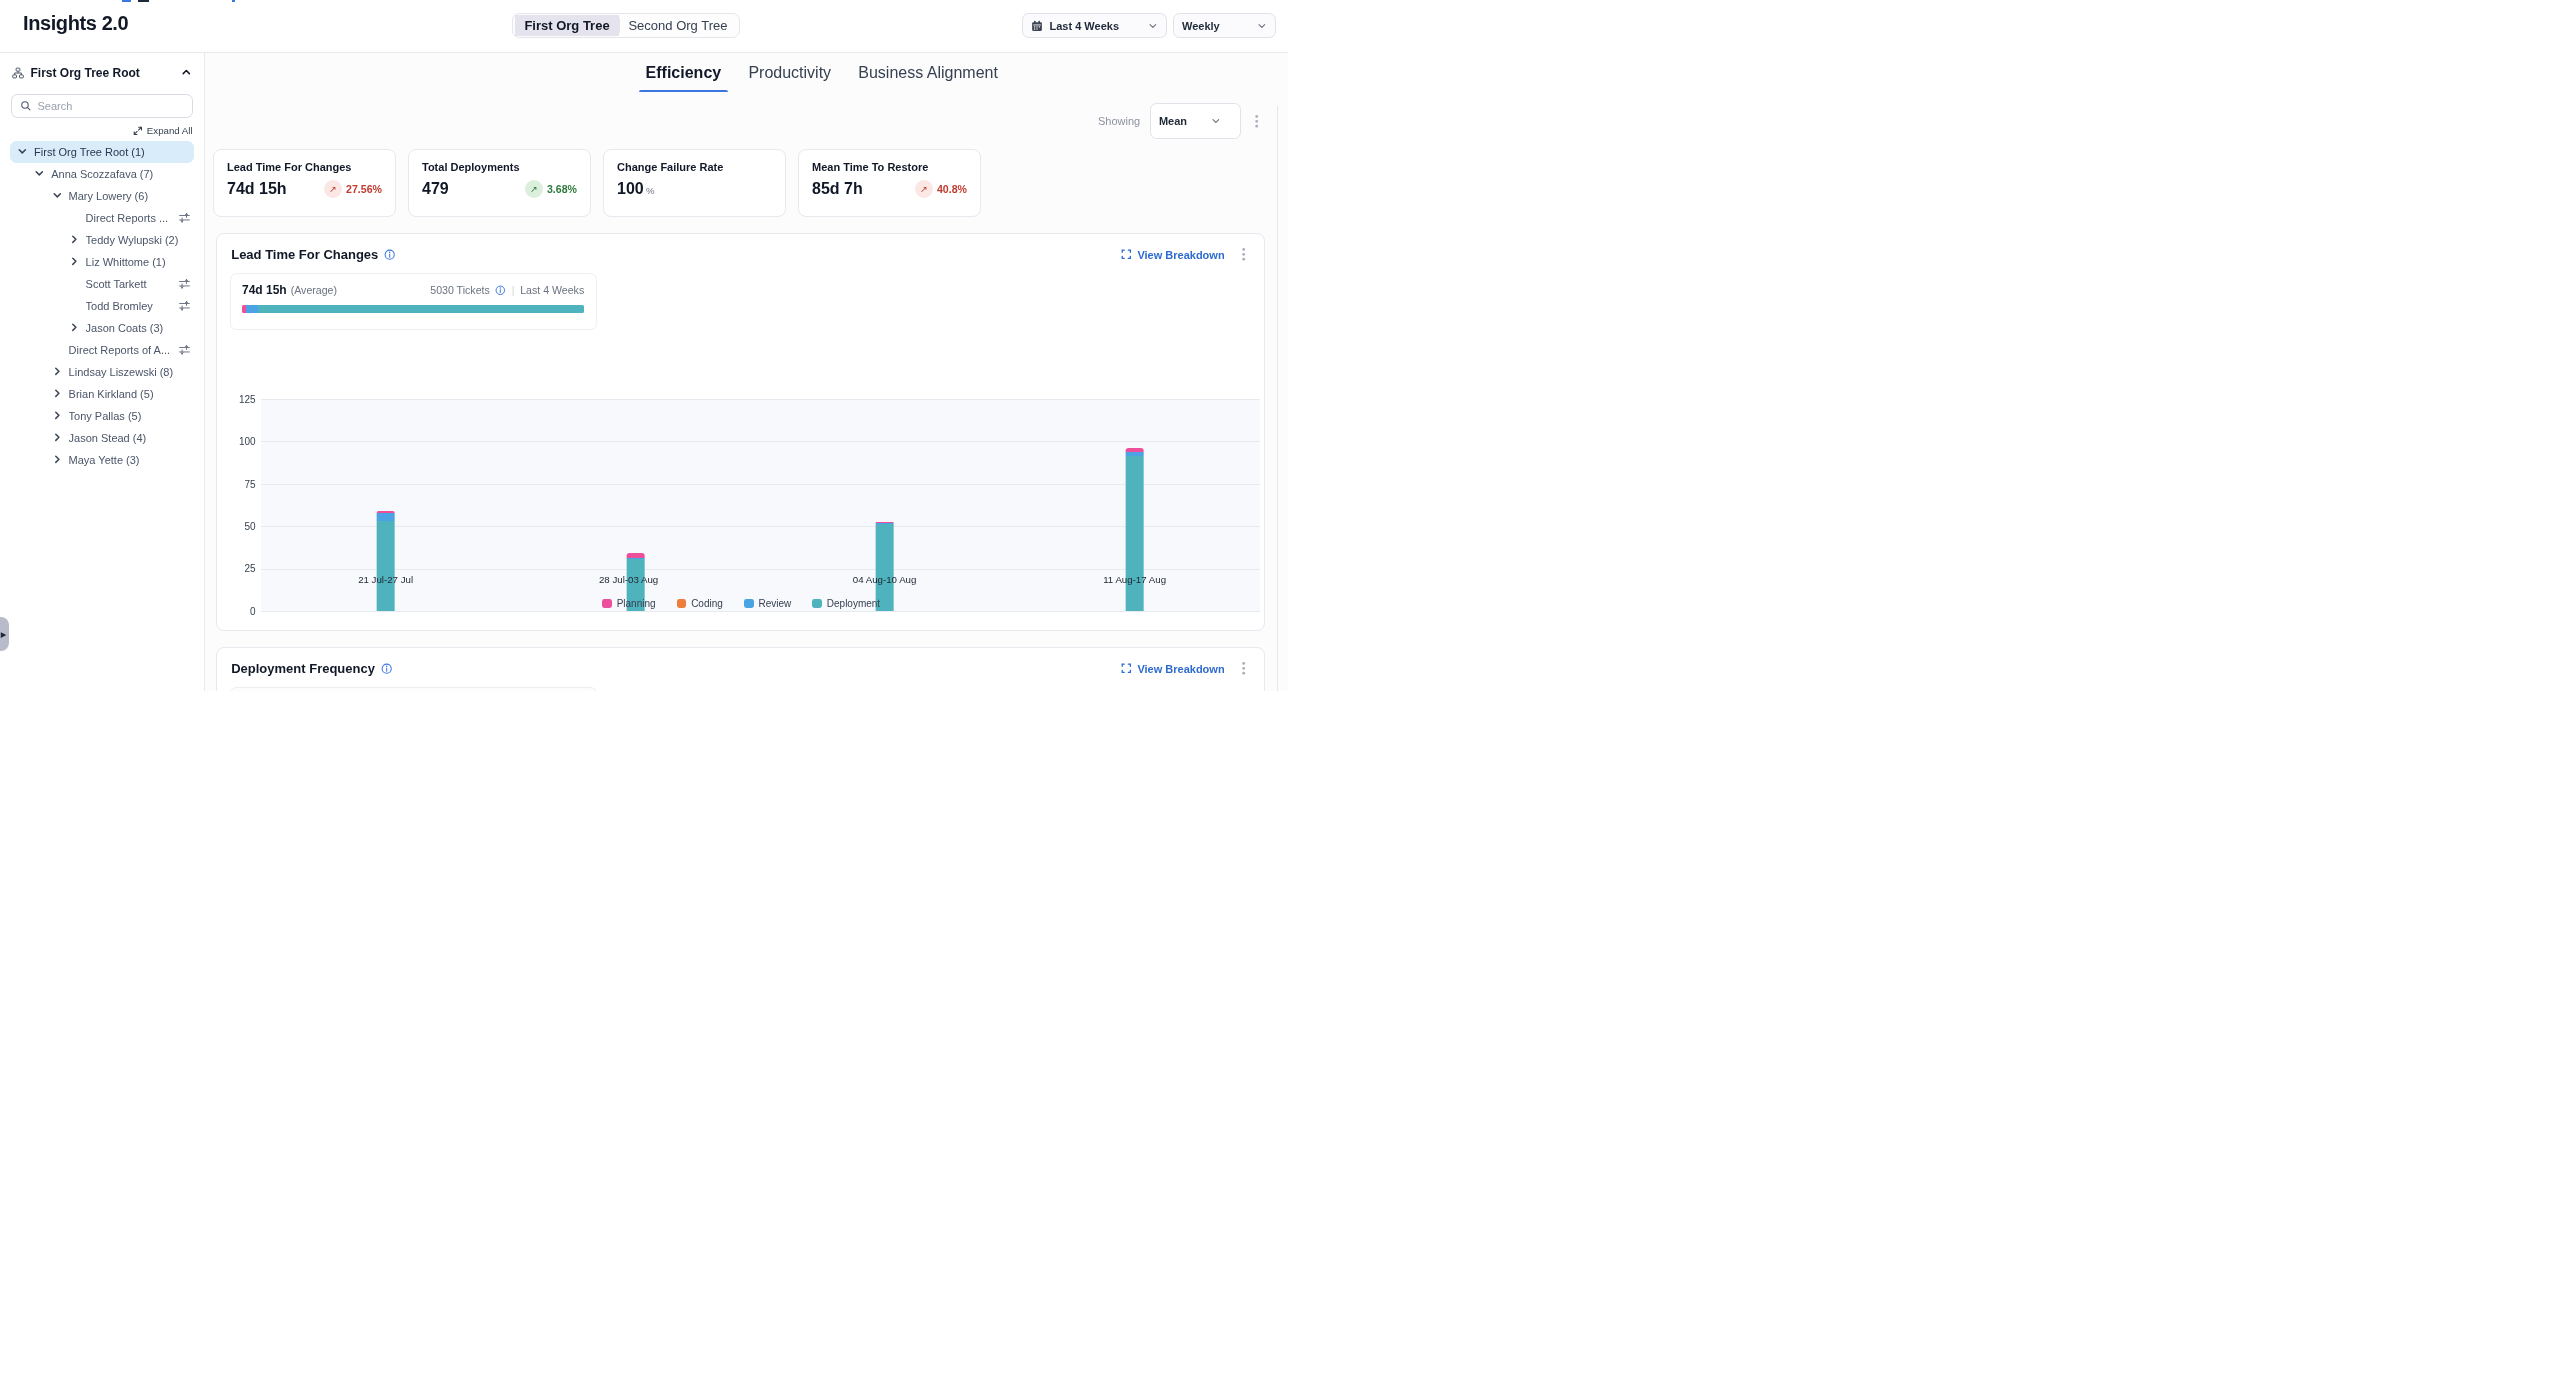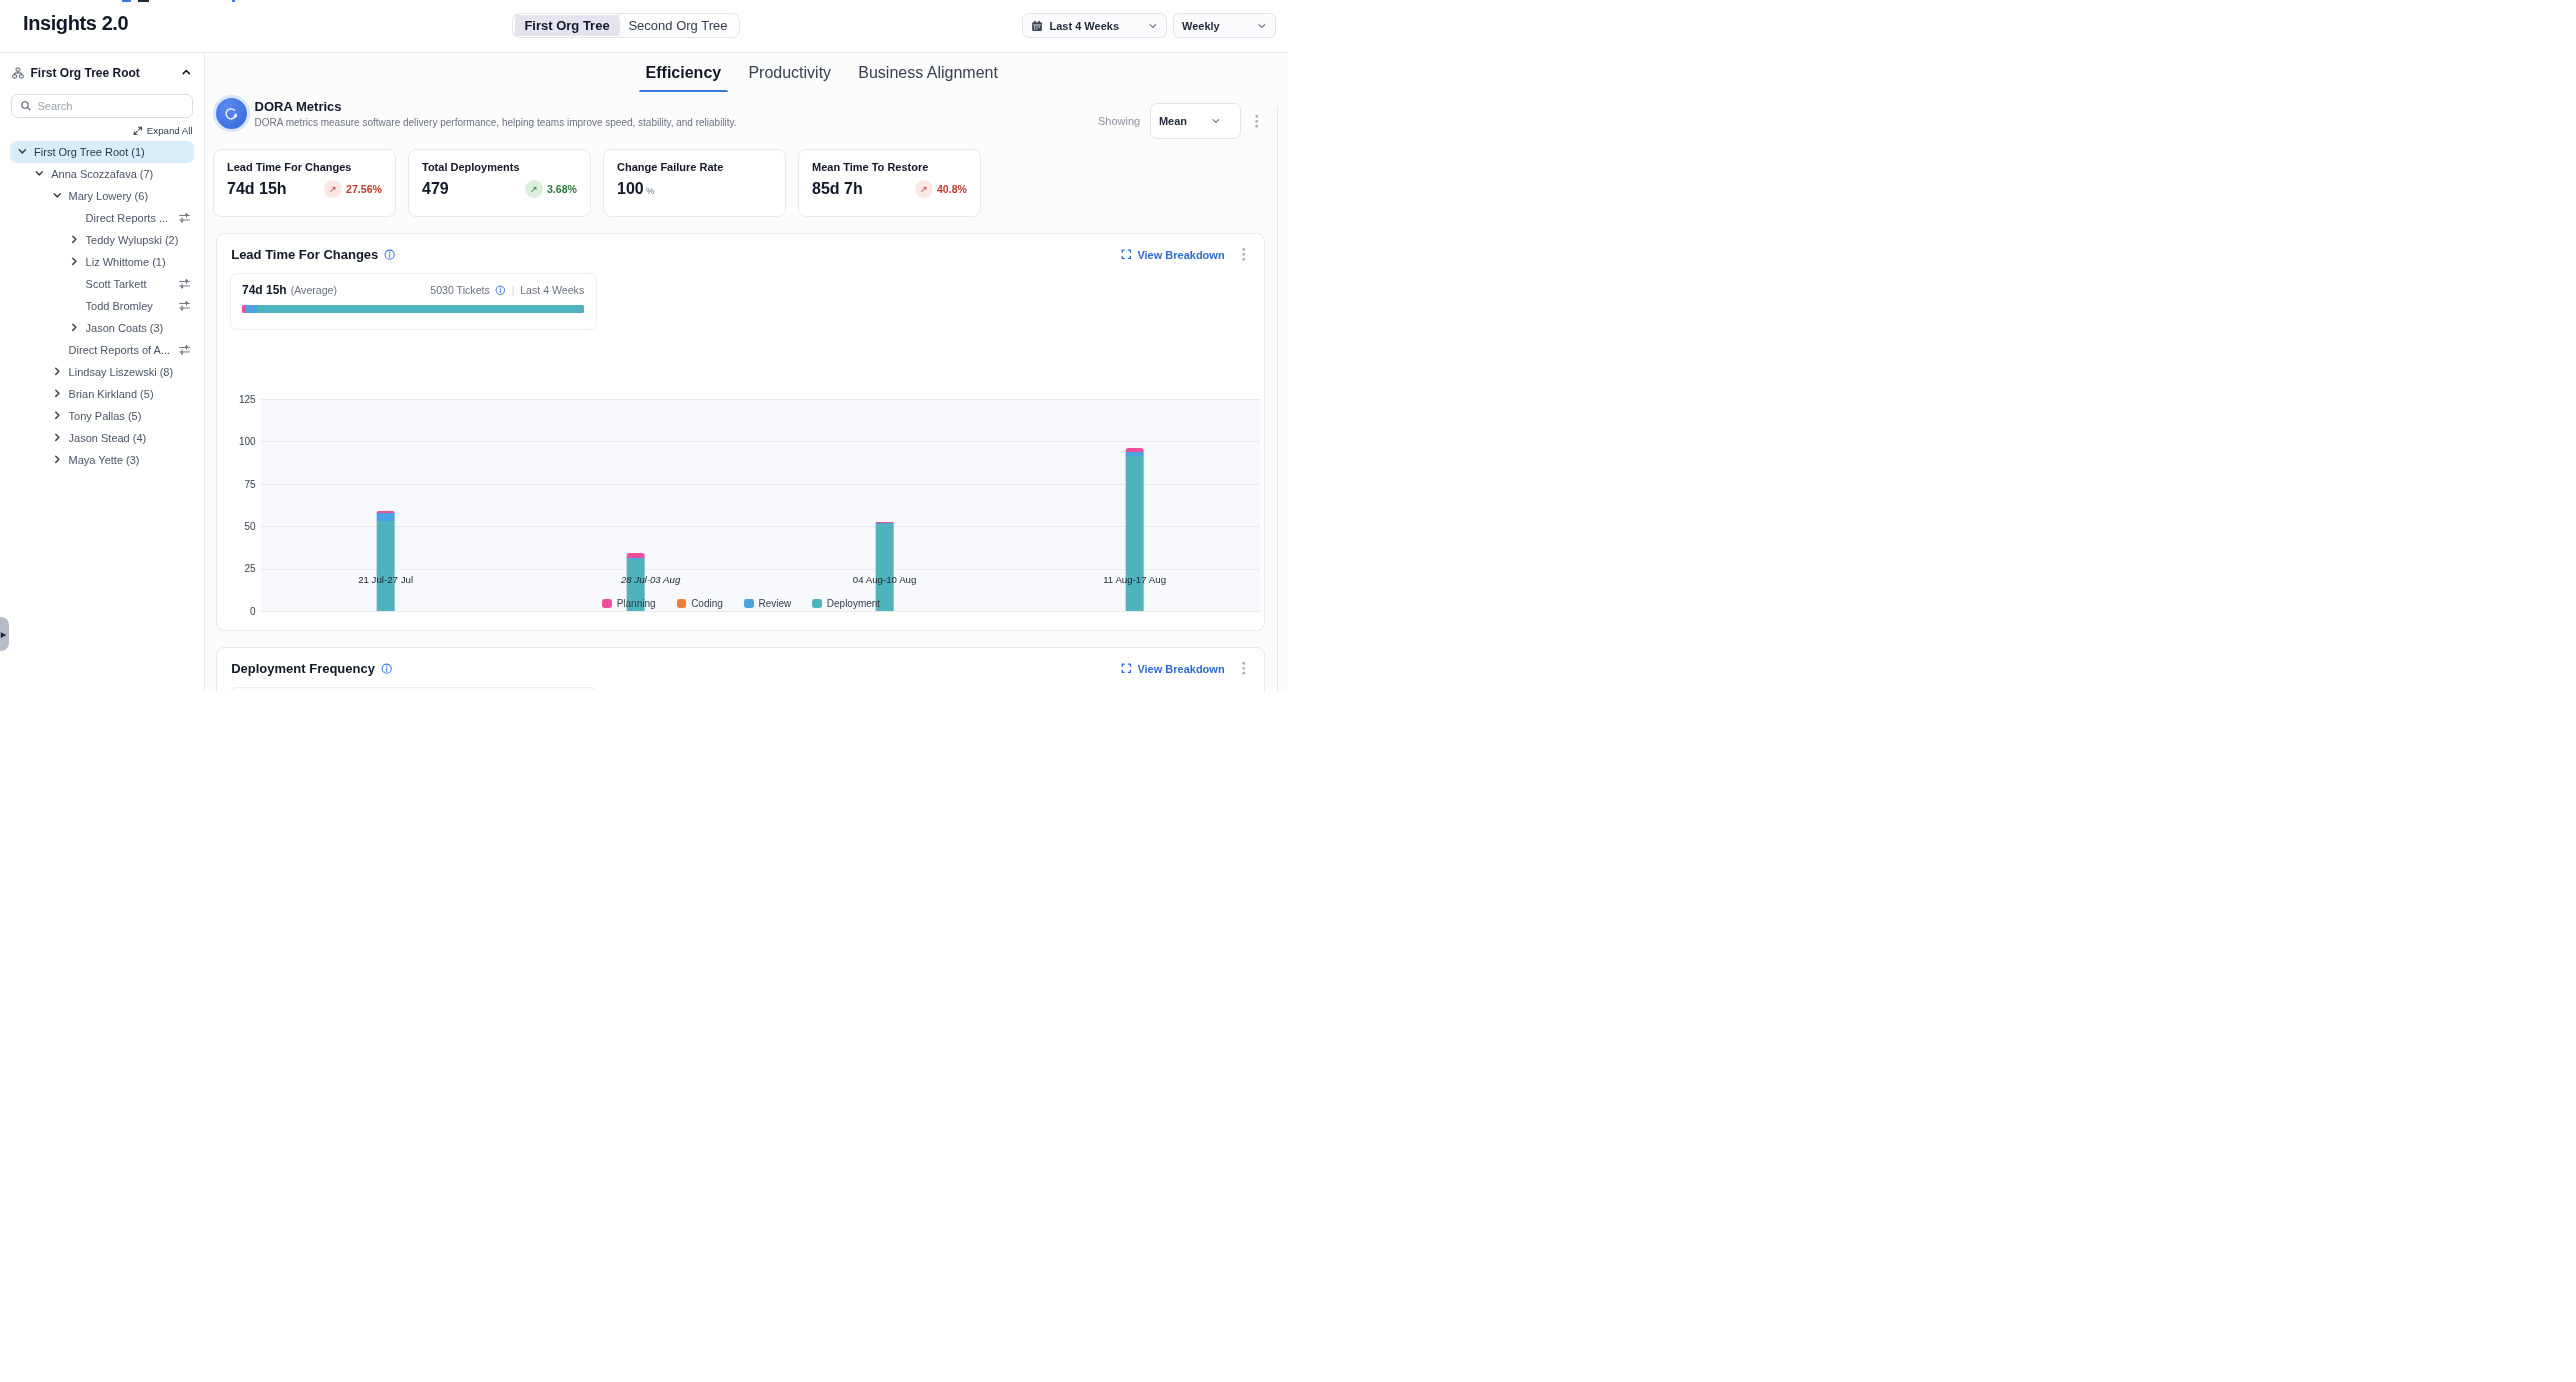--- a/index.html
+++ b/index.html
@@ -354,32 +354,20 @@
       </div>
   </div>
 
   <div class="main">
     <div class="tabs" id="tabs">
         <div class="tab active">Efficiency</div>
         <div class="tab">Productivity</div>
         <div class="tab">Business Alignment</div>
       </div>
 
-    <div class="dora-head">
-      <div class="dora-icon">
-        <svg width="16" height="16" viewBox="0 0 20 20" fill="none" stroke="#fff" stroke-width="1.6" stroke-linecap="round">
-          <path d="M14.5 5.5 A6.2 6.2 0 1 0 16.2 10"></path>
-            <path d="M13.5 12.5 H17 M17 12.5 L15 10.8 M17 12.5 L15 14.3" stroke-width="1.4"></path>
-        </svg>
-      </div>
-      <div>
-        <div class="dora-title">DORA Metrics</div>
-        <div class="dora-sub">DORA metrics measure software delivery performance, helping teams improve speed, stability, and reliability.</div>
-      </div>
-    </div>
 
     <div class="showing-wrap">
       <span class="showing-label">Showing</span>
       <div class="mean-select">
         <span>Mean</span>
         <span>
           <svg width="9.7" height="9.7" viewBox="0 0 12 12">
               <polyline points="2.5,4.5 6,8 9.5,4.5" fill="none" stroke="#6b7280" stroke-width="1.4" stroke-linecap="round" stroke-linejoin="round"></polyline>
             </svg>
         </span>
@@ -514,21 +502,21 @@
               <div class="seg" style="height: 155px; background: rgb(79, 179, 189);"></div>
             </div>
           </div>
           <div class="ytick" style="top: 265px;">0</div>
           <div class="ytick" style="top: 222px;">25</div>
           <div class="ytick" style="top: 180px;">50</div>
           <div class="ytick" style="top: 138px;">75</div>
           <div class="ytick" style="top: 95px;">100</div>
           <div class="ytick" style="top: 53px;">125</div>
           <div class="xlabel" style="left: 169px;">21 Jul-27 Jul</div>
-          <div class="xlabel" style="left: 434px; font-style: italic;">28 Jul-03 Aug</div>
+          <div class="xlabel" style="left: 412px;">28 Jul-03 Aug</div>
           <div class="xlabel" style="left: 668px;">04 Aug-10 Aug</div>
           <div class="xlabel" style="left: 918px; text-align: right;">11 Aug-17 Aug</div>
           <div class="legend">
             <span class="legend-item">
               <span class="swatch" style="background:#ED4F9B"></span>
               <span>Planning</span>
             </span>
             <span class="legend-item">
               <span class="swatch" style="background:#EE7D39"></span>
               <span>Coding</span>

